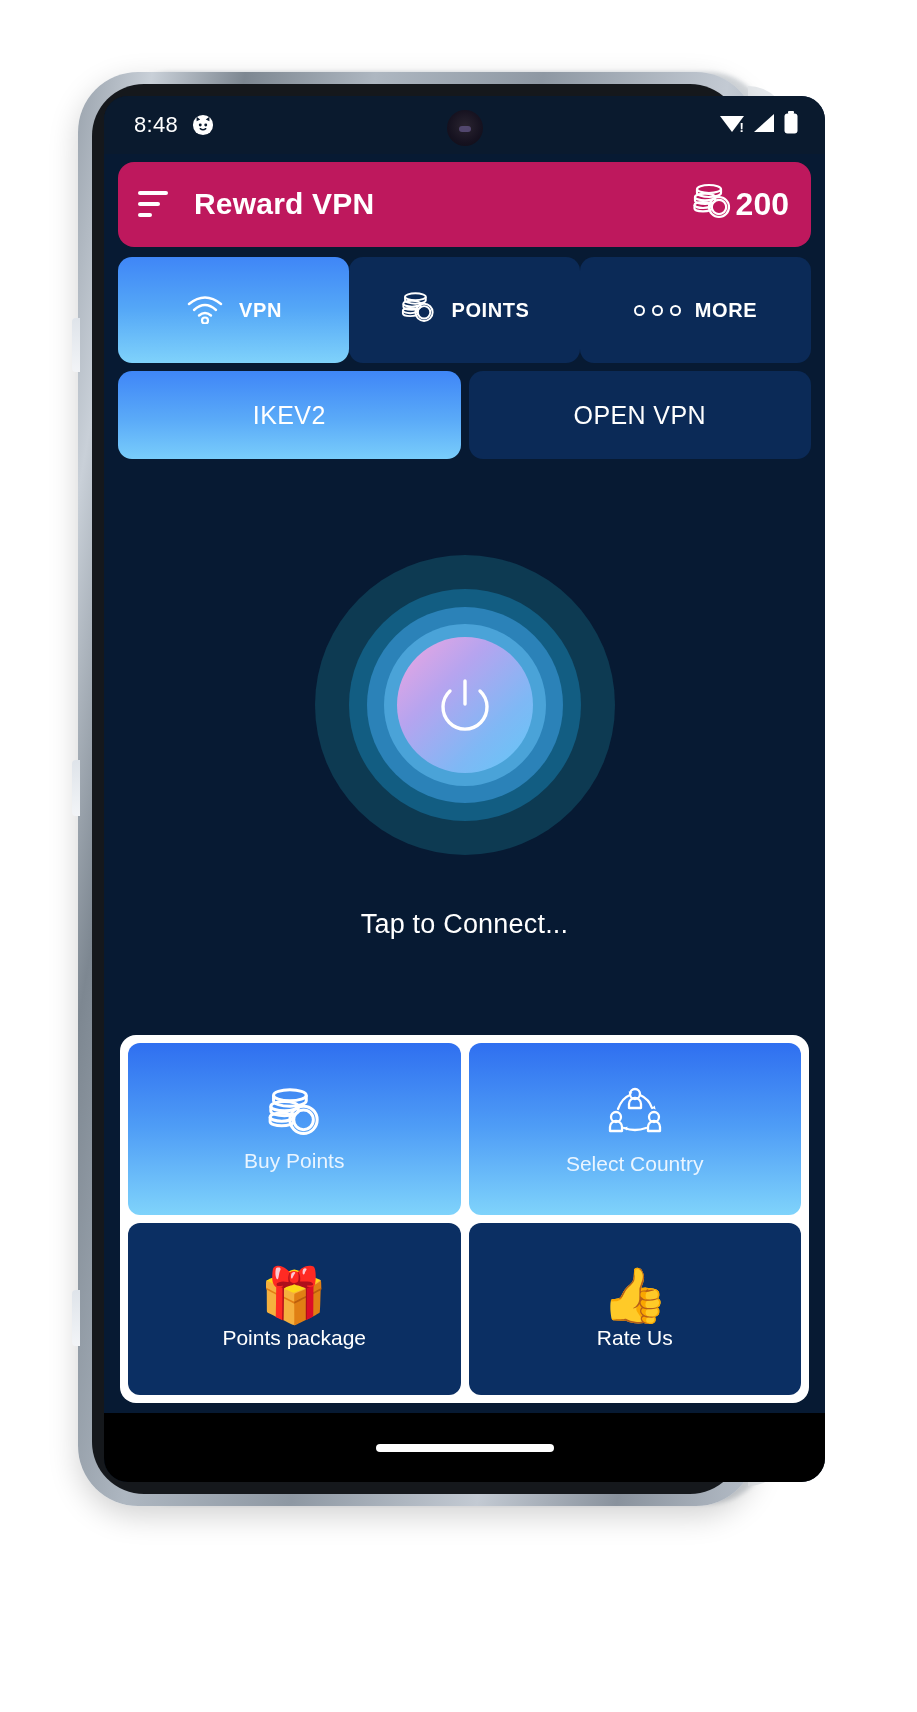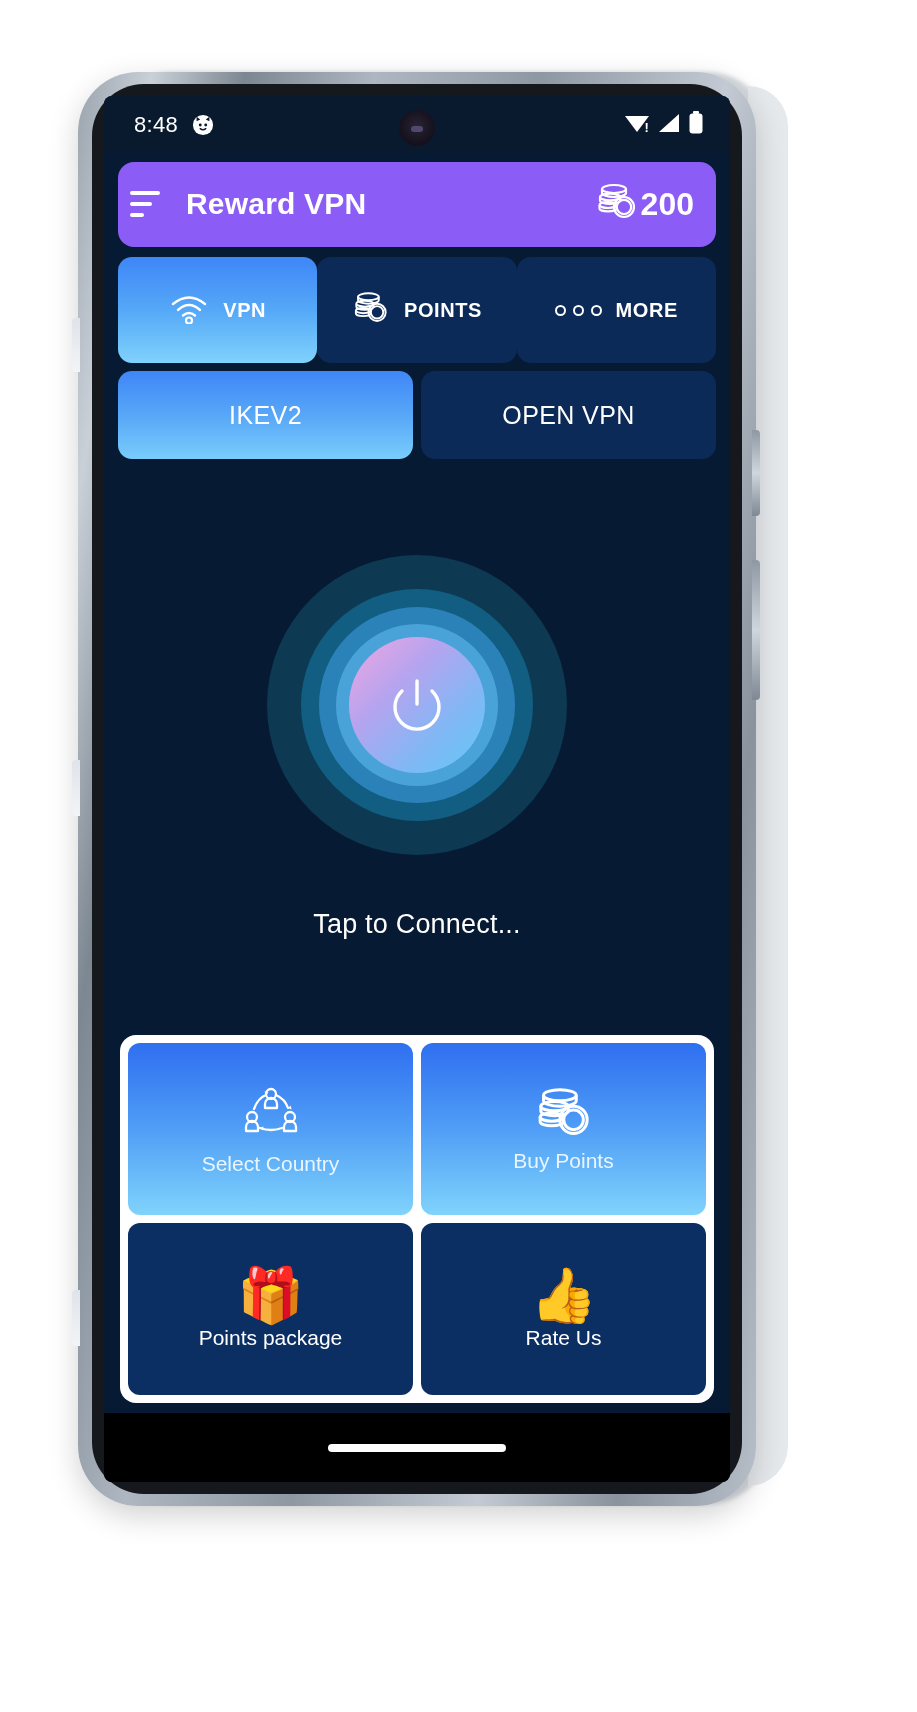--- a/index.html
+++ b/index.html
@@ -38,22 +38,22 @@
   
   .phone-bezel {
     position: absolute; left: 92px; top: 84px;
     width: 650px; height: 1410px;
     border-radius: 52px;
     background: #15181c;
   }
   
   .screen {
     position: absolute; left: 104px; top: 96px;
-    width: 626px; height: 1386px;
-    border-radius: 8px;
+    width: 721px; height: 1386px;
+    border-radius: 24px;
     background: #071a33;
     overflow: hidden;
   }
 
   
   .btn-side {
     position: absolute; background: linear-gradient(180deg,#8e98a3,#cfd6de,#7f8993);
     border-radius: 3px;
   }
   .btn-power { left: 752px; top: 430px; width: 8px; height: 86px; border-radius: 0 4px 4px 0; }
@@ -83,24 +83,24 @@
   }
   .camera-hole::after{
     content:""; position:absolute; left:50%; top:52%; transform:translate(-50%,-50%);
     width:12px; height:6px; border-radius:3px; background:#5b4f7a; opacity:.85;
   }
 
   
   .appbar {
     margin: 8px 14px 0 14px;
     height: 92px;
-    background: #8b5cf6;
+    background: #be185d;
     border-radius: 16px;
     display: flex; align-items: center;
-    padding: 0 22px 0 12px;
+    padding: 0 22px 0 20px;
   }
   .hamburger { display: flex; flex-direction: column; gap: 7px; width: 30px; cursor: pointer; }
   .hamburger i { display:block; height: 4px; border-radius: 2px; background: #ffffff; }
   .hamburger i:nth-child(1){ width: 30px; }
   .hamburger i:nth-child(2){ width: 22px; margin-left: 0; }
   .hamburger i:nth-child(3){ width: 14px; }
   .app-title { color:#fff; font-size: 30px; font-weight: 700; margin-left: 26px; letter-spacing:.2px; }
   .points-wrap { margin-left:auto; display:flex; align-items:center; gap: 2px; }
   .points-val { color:#fff; font-size: 32px; font-weight: 700; }
 
@@ -326,58 +326,58 @@
       </div>
       <div class="tap-text">Tap to Connect...</div>
     </div>
 
     <div class="spacer"></div>
 
     <div class="grid-wrap">
 
       <div class="card blue">
         <span>
+          <svg width="60" height="56" viewBox="0 0 44 40">
+            <g fill="none" stroke="#ffffff" stroke-width="2.2">
+              <ellipse cx="19" cy="7" rx="12" ry="4"></ellipse>
+              <path d="M7 7 v4 c0 2.2 5.4 4 12 4 s12-1.8 12-4 V7"></path>
+              <ellipse cx="15" cy="15" rx="10" ry="3.4"></ellipse>
+              <path d="M5 15 v3.6 c0 1.9 4.5 3.4 10 3.4 s10-1.5 10-3.4 V15"></path>
+              <ellipse cx="13" cy="23" rx="8.5" ry="3"></ellipse>
+              <path d="M4.5 23 v3.4 c0 1.7 3.8 3 8.5 3 s8.5-1.3 8.5-3 V23"></path>
+              <circle cx="29" cy="25" r="10"></circle>
+              <circle cx="29" cy="25" r="7.2"></circle>
+            </g>
+          </svg>
+        </span>
+        <span class="card-label">Buy Points</span>
+      </div>
+
+      <div class="card blue">
+        <span>
           <svg width="62" height="62" viewBox="0 0 62 62">
             <g fill="none" stroke="#ffffff" stroke-width="2.3" stroke-linecap="round" stroke-linejoin="round">
               <circle cx="31" cy="12" r="5"></circle>
               <path d="M25 26 v-4 a6 6 0 0 1 12 0 v4 z"></path>
               <circle cx="12" cy="35" r="5"></circle>
               <path d="M6 49 v-4 a6 6 0 0 1 12 0 v4 z"></path>
               <circle cx="50" cy="35" r="5"></circle>
               <path d="M44 49 v-4 a6 6 0 0 1 12 0 v4 z"></path>
               <path d="M14 27 Q18 16 26 13"></path>
               <path d="M36 13 Q45 17 48 26"></path>
               <path d="M42 46 Q31 50 20 46"></path>
             </g>
             <path d="M26 13 l-1.5 -3.5 l4 1 z" fill="#ffffff"></path>
             <path d="M48 26 l2.6 -2.6 l1 4 z" fill="#ffffff"></path>
             <path d="M20 46 l3.4 -1.6 l-0.4 4 z" fill="#ffffff"></path>
           </svg>
         </span>
         <span class="card-label">Select Country</span>
       </div>
 
-      <div class="card blue">
-        <span>
-          <svg width="60" height="56" viewBox="0 0 44 40">
-            <g fill="none" stroke="#ffffff" stroke-width="2.2">
-              <ellipse cx="19" cy="7" rx="12" ry="4"></ellipse>
-              <path d="M7 7 v4 c0 2.2 5.4 4 12 4 s12-1.8 12-4 V7"></path>
-              <ellipse cx="15" cy="15" rx="10" ry="3.4"></ellipse>
-              <path d="M5 15 v3.6 c0 1.9 4.5 3.4 10 3.4 s10-1.5 10-3.4 V15"></path>
-              <ellipse cx="13" cy="23" rx="8.5" ry="3"></ellipse>
-              <path d="M4.5 23 v3.4 c0 1.7 3.8 3 8.5 3 s8.5-1.3 8.5-3 V23"></path>
-              <circle cx="29" cy="25" r="10"></circle>
-              <circle cx="29" cy="25" r="7.2"></circle>
-            </g>
-          </svg>
-        </span>
-        <span class="card-label">Buy Points</span>
-      </div>
-
       <div class="card dark">
         <span class="emoji">🎁</span>
         <span class="card-label">Points package</span>
       </div>
 
       <div class="card dark">
         <span class="emoji">👍</span>
         <span class="card-label">Rate Us</span>
       </div>
 

